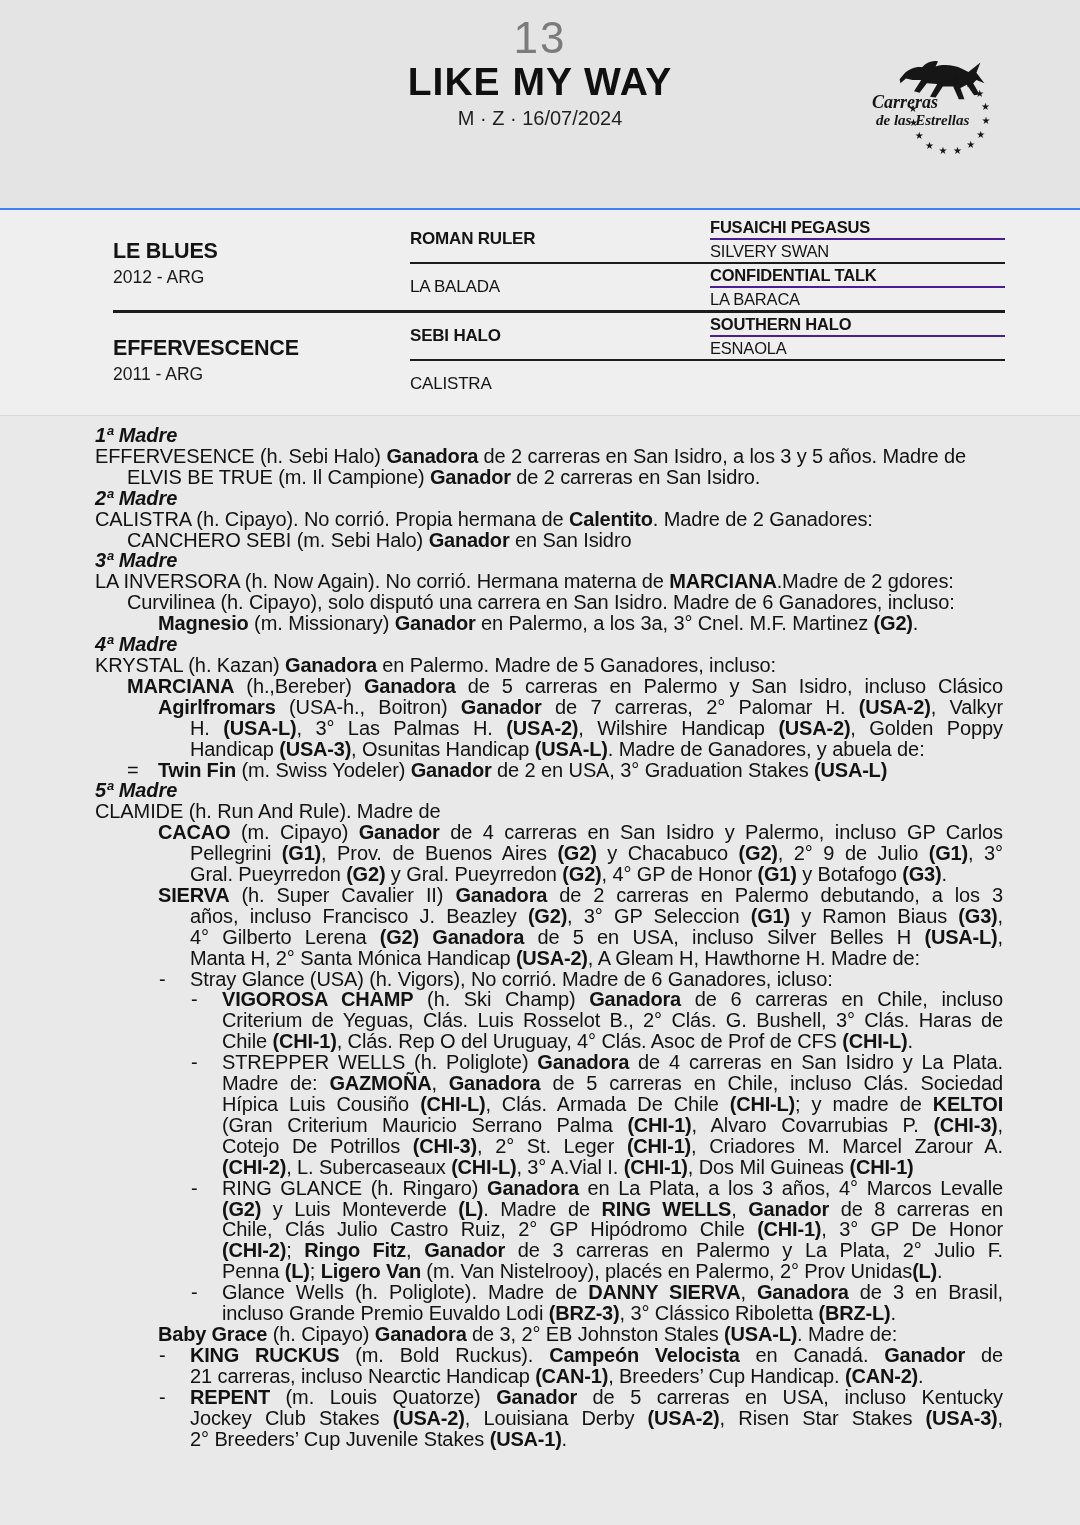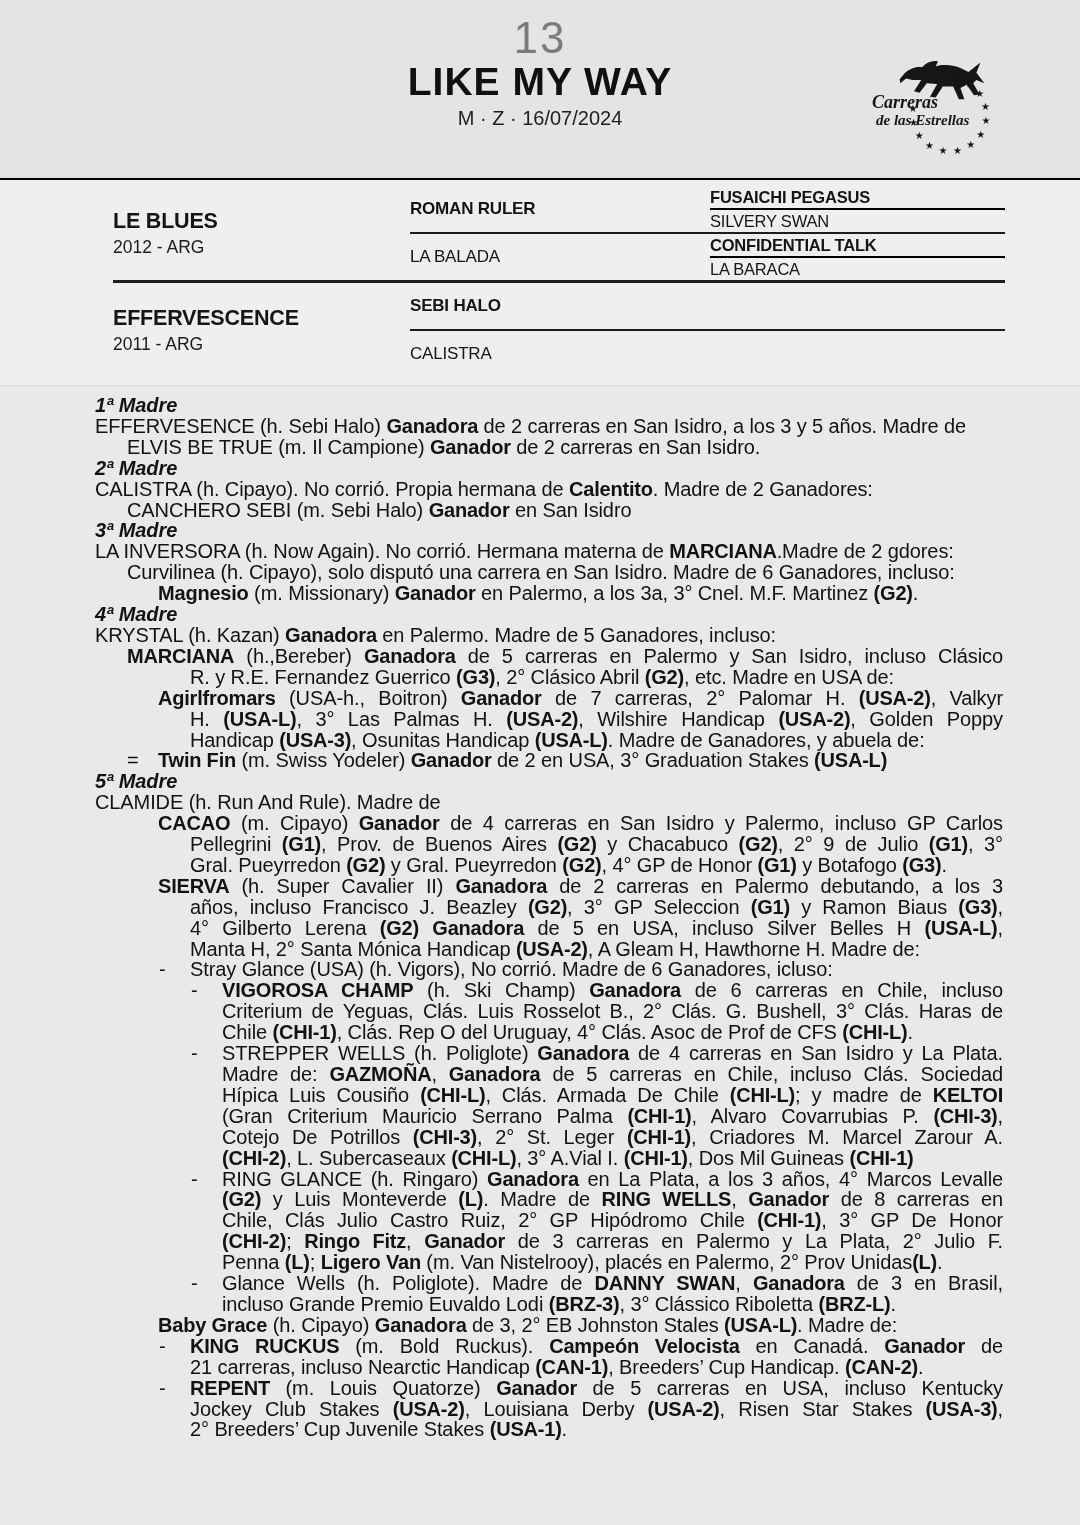--- a/index.html
+++ b/index.html
@@ -1,21 +1,21 @@
 <!DOCTYPE html>
 <html><head>
 <meta charset="utf-8">
 <style>
   html,body{margin:0;padding:0;background:#dcdcdc;}
   #page{width:1080px;height:1525px;position:relative;overflow:hidden;margin:0 auto;
         background:#e9e9e9;color:#141414;
         font-family:"Liberation Sans",sans-serif;}
 
   
-  .header{height:180px;background:#e4e4e4;border-bottom:2px solid #000000;
+  .header{height:210px;background:#e4e4e4;border-bottom:2px solid #3b82f6;
           box-sizing:border-box;text-align:center;padding-top:16px;position:relative;}
   .pagenum{font-size:44px;line-height:1;color:#7b7b7b;font-weight:400;letter-spacing:2px;}
   .title{font-size:39px;line-height:1.1;font-weight:700;letter-spacing:1px;color:#101010;margin-top:1px;}
   .subtitle{font-size:20px;font-weight:500;color:#1e1e1e;margin-top:3px;}
 
   
   .logo{position:absolute;right:58px;top:54px;width:150px;height:112px;}
   .logo svg{position:absolute;left:26px;top:0;}
   .logo .star{position:absolute;font-size:10px;color:#151515;line-height:1;}
   .logo .l1{position:absolute;left:0;top:38px;font-family:"Liberation Serif",serif;
@@ -32,21 +32,21 @@
   .g1n{font-weight:700;font-size:21.5px;letter-spacing:-0.2px;}
   .g1y{font-size:17.5px;margin-top:3px;color:#1b1b1b;}
   .rightcols{flex:1;display:flex;flex-direction:column;}
   .prow{flex:1;display:flex;min-height:0;}
   .prow.sire{border-bottom:2px solid #1c1c1c;}
   .col2{width:300px;display:flex;align-items:center;font-size:17px;letter-spacing:-0.2px;}
   .col2.bold{font-weight:700;}
   .col3{flex:1;display:flex;flex-direction:column;}
   .c3row{flex:1;display:flex;align-items:center;font-size:16.5px;letter-spacing:-0.2px;}
   .c3row.bold{font-weight:700;}
-  .c3row.line{border-bottom:2px solid #000000;}
+  .c3row.line{border-bottom:2px solid #4c1d95;}
 
   
   .bodysec{padding:9px 77px 0 95px;font-size:20px;line-height:20.9px;
            letter-spacing:-0.1px;color:#121212;}
   .para{position:relative;}
   .bline{min-height:20.9px;}
   .bline.just{text-align:justify;text-align-last:justify;}
   .para .mk{position:absolute;top:0;color:#121212;}
   .bodysec b{font-weight:700;letter-spacing:-0.2px;}
   .madre .bline{font-style:italic;font-weight:600;}
@@ -96,20 +96,24 @@
           </div>
         </div>
         <div class="half">
           <div class="col1">
             <div class="g1n">EFFERVESCENCE</div>
             <div class="g1y">2011 - ARG</div>
           </div>
           <div class="rightcols">
             <div class="prow sire">
               <div class="col2 bold">SEBI HALO</div>
+              <div class="col3">
+                <div class="c3row bold line">SOUTHERN HALO</div>
+                <div class="c3row">ESNAOLA</div>
+              </div>
             </div>
             <div class="prow">
               <div class="col2">CALISTRA</div>
             </div>
           </div>
         </div>
       </div>
   </div>
 
   <div class="bodysec">
@@ -144,21 +148,20 @@
         <div class="bline" style="padding-left: 63px;"><b>Magnesio</b> (m. Missionary) <b>Ganador</b> en Palermo, a los 3a, 3° Cnel. M.F. Martinez <b>(G2)</b>.</div>
       </div>
       <div class="para madre">
         <div class="bline" style="padding-left: 0px;">4ª Madre</div>
       </div>
       <div class="para">
         <div class="bline" style="padding-left: 0px;">KRYSTAL (h. Kazan) <b>Ganadora</b> en Palermo. Madre de 5 Ganadores, incluso:</div>
       </div>
       <div class="para">
         <div class="bline just" style="padding-left: 32px;"><b>MARCIANA</b> (h.,Bereber) <b>Ganadora</b> de 5 carreras en Palermo y San Isidro, incluso Clásico</div>
-        <div class="bline" style="padding-left: 95px;">R. y R.E. Fernandez Guerrico <b>(G3)</b>, 2° Clásico Abril <b>(G2)</b>, etc. Madre en USA de:</div>
       </div>
       <div class="para">
         <div class="bline just" style="padding-left: 63px;"><b>Agirlfromars</b> (USA-h., Boitron) <b>Ganador</b> de 7 carreras, 2° Palomar H. <b>(USA-2)</b>, Valkyr</div>
         <div class="bline just" style="padding-left: 95px;">H. <b>(USA-L)</b>, 3° Las Palmas H. <b>(USA-2)</b>, Wilshire Handicap <b>(USA-2)</b>, Golden Poppy</div>
         <div class="bline" style="padding-left: 95px;">Handicap <b>(USA-3)</b>, Osunitas Handicap <b>(USA-L)</b>. Madre de Ganadores, y abuela de:</div>
       </div>
       <div class="para">
         <span class="mk" style="left: 32px;">=</span>
         <div class="bline" style="padding-left: 63px;"><b>Twin Fin</b> (m. Swiss Yodeler) <b>Ganador</b> de 2 en USA, 3° Graduation Stakes <b>(USA-L)</b></div>
       </div>
@@ -201,21 +204,21 @@
       <div class="para">
         <span class="mk" style="left: 96px;">-</span>
         <div class="bline just" style="padding-left: 127px;">RING GLANCE (h. Ringaro) <b>Ganadora</b> en La Plata, a los 3 años, 4° Marcos Levalle</div>
         <div class="bline just" style="padding-left: 127px;"><b>(G2)</b> y Luis Monteverde <b>(L)</b>. Madre de <b>RING WELLS</b>, <b>Ganador</b> de 8 carreras en</div>
         <div class="bline just" style="padding-left: 127px;">Chile, Clás Julio Castro Ruiz, 2° GP Hipódromo Chile <b>(CHI-1)</b>, 3° GP De Honor</div>
         <div class="bline just" style="padding-left: 127px;"><b>(CHI-2)</b>; <b>Ringo Fitz</b>, <b>Ganador</b> de 3 carreras en Palermo y La Plata, 2° Julio F.</div>
         <div class="bline" style="padding-left: 127px;">Penna <b>(L)</b>; <b>Ligero Van</b> (m. Van Nistelrooy), placés en Palermo, 2° Prov Unidas<b>(L)</b>.</div>
       </div>
       <div class="para">
         <span class="mk" style="left: 96px;">-</span>
-        <div class="bline just" style="padding-left: 127px;">Glance Wells (h. Poliglote). Madre de <b>DANNY SWAN</b>, <b>Ganadora</b> de 3 en Brasil,</div>
+        <div class="bline just" style="padding-left: 127px;">Glance Wells (h. Poliglote). Madre de <b>DANNY SIERVA</b>, <b>Ganadora</b> de 3 en Brasil,</div>
         <div class="bline" style="padding-left: 127px;">incluso Grande Premio Euvaldo Lodi <b>(BRZ-3)</b>, 3° Clássico Riboletta <b>(BRZ-L)</b>.</div>
       </div>
       <div class="para">
         <div class="bline" style="padding-left: 63px;"><b>Baby Grace</b> (h. Cipayo) <b>Ganadora</b> de 3, 2° EB Johnston Stales <b>(USA-L)</b>. Madre de:</div>
       </div>
       <div class="para">
         <span class="mk" style="left: 64px;">-</span>
         <div class="bline just" style="padding-left: 95px;"><b>KING RUCKUS</b> (m. Bold Ruckus). <b>Campeón Velocista</b> en Canadá. <b>Ganador</b> de</div>
         <div class="bline" style="padding-left: 95px;">21 carreras, incluso Nearctic Handicap <b>(CAN-1)</b>, Breeders’ Cup Handicap. <b>(CAN-2)</b>.</div>
       </div>

